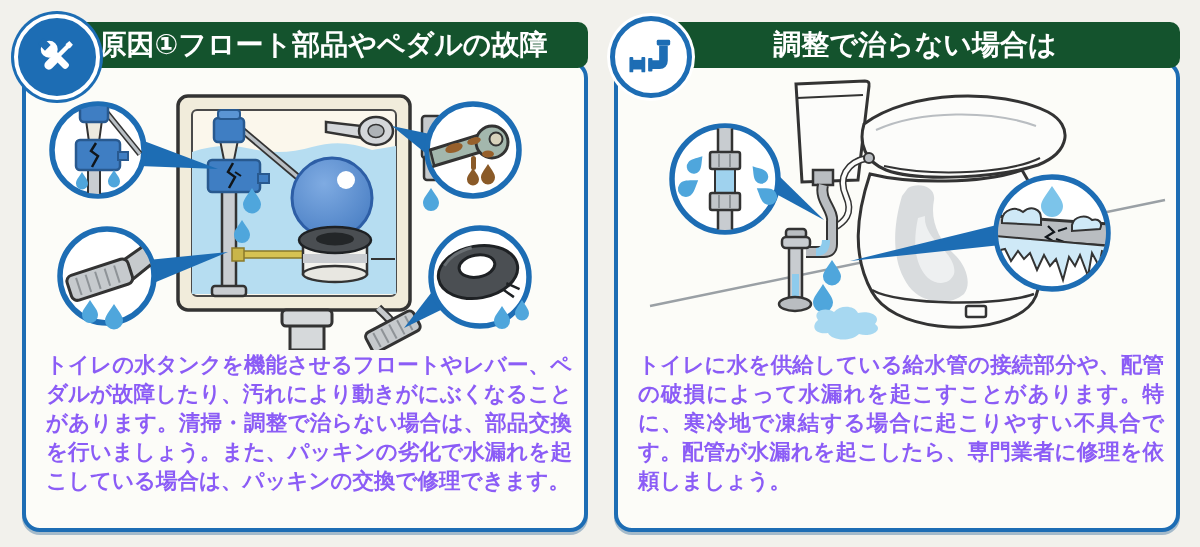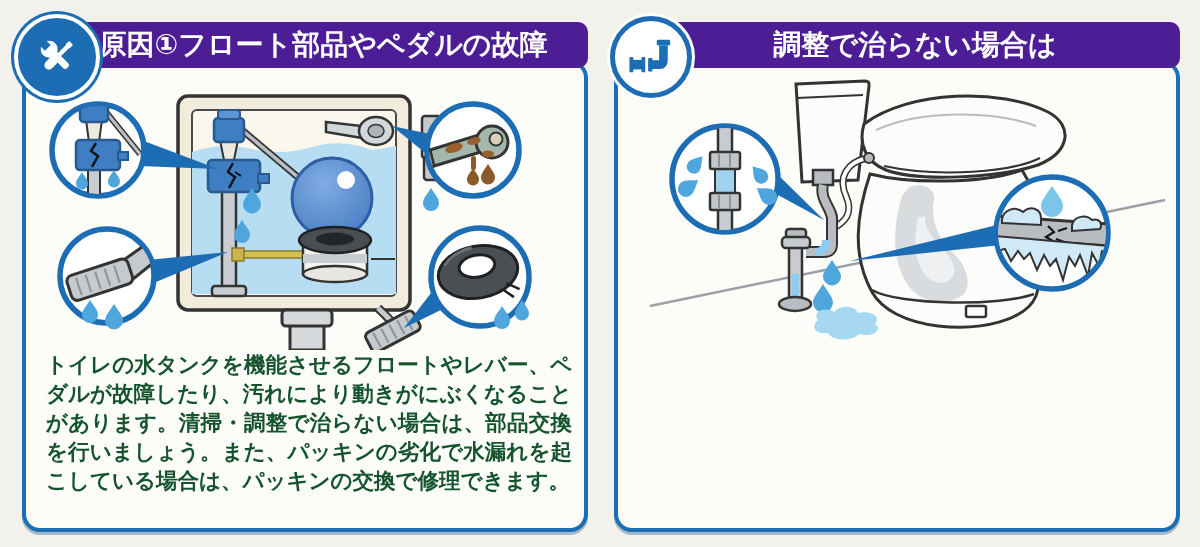--- a/index.html
+++ b/index.html
@@ -10,21 +10,21 @@
   }
   .panel{
     position:absolute;top:60px;width:566px;height:472px;
     box-sizing:border-box;border:4px solid #1d6db4;border-radius:18px;
     background:#fcfcf8;box-shadow:0 3px 0 rgba(21,84,140,0.35);
   }
   #panel1{left:22px;}
   #panel2{left:614px;}
   .header-bar{
     position:absolute;top:22px;height:46px;width:530px;
-    background:#4c1d95;border-radius:10px;z-index:3;
+    background:#14532d;border-radius:10px;z-index:3;
     display:flex;align-items:flex-start;justify-content:center;
   }
   #bar1{left:58px;}
   #bar2{left:650px;}
   .header-title{
     color:#ffffff;font-weight:700;font-size:28px;letter-spacing:0px;
     white-space:nowrap;line-height:46px;
   }
   .icon-circle{
     position:absolute;border-radius:50%;z-index:4;
@@ -36,21 +36,21 @@
     box-shadow:0 0 0 3px #1d6db4;
   }
   #icon2{
     left:610px;top:16px;width:72px;height:72px;
     background:#ffffff;border:5px solid #1d6db4;
     box-shadow:0 0 0 3px #ffffff;
   }
   .illus{position:absolute;left:0px;top:4px;}
   .body-text{
     position:absolute;left:20px;top:286px;width:526px;
-    font-size:21.5px;line-height:29px;font-weight:700;color:#14532d;
+    font-size:21.5px;line-height:29px;font-weight:700;color:#8b5cf6;
     text-align:justify;
   }
 </style>
 </head>
 <body>
 
 <div class="panel" id="panel1">
   <svg class="illus" width="558" height="282" viewBox="0 0 558 282">
     <defs>
       <radialGradient id="ballGrad" cx="40%" cy="32%" r="75%">
@@ -288,20 +288,21 @@
         <polygon points="376,148 490,156 490,178 376,170" fill="#b9bdc1" stroke="#333" stroke-width="3"></polygon>
         <path d="M428,158 l6,6 l-8,5 l10,6 M438,163 l9,-3 M436,171 l11,4" fill="none" stroke="#10151a" stroke-width="2.2"></path>
         <path d="M382,152 C383,141 396,138 403,144 C411,137 421,141 421,150 L421,157 L382,155 Z" fill="#cfe9f7" stroke="#333" stroke-width="2"></path>
         <path d="M452,157 C454,148 466,146 472,152 C479,150 483,155 480,161 L452,163 Z" fill="#cfe9f7" stroke="#333" stroke-width="2"></path>
         <path d="M376,168 L490,178 L490,186 L482,183 L479,198 L472,185 L468,208 L460,187 L455,198 L449,189 L443,212 L436,191 L430,198 L424,187 L417,202 L410,185 L404,191 L398,183 L391,193 L385,181 L376,183 Z" fill="#cfe9f7" stroke="#333" stroke-width="2"></path>
       </g>
       <path d="M432,118 c6,9.5 11,14.5 11,20 a11,11 0 1 1 -22,0 c0,-5.5 5,-10.5 11,-20 z" fill="#7cc4ea"></path>
     </g>
   </svg>
 
+  <div class="body-text">トイレに水を供給している給水管の接続部分や、配管の破損によって水漏れを起こすことがあります。特に、寒冷地で凍結する場合に起こりやすい不具合です。配管が水漏れを起こしたら、専門業者に修理を依頼しましょう。</div>
 </div>
 
 <div class="header-bar" id="bar1">
   <span class="header-title">原因①フロート部品やペダルの故障</span>
 </div>
 <div class="header-bar" id="bar2">
   <span class="header-title">調整で治らない場合は</span>
 </div>
 
 <div class="icon-circle" id="icon1">

